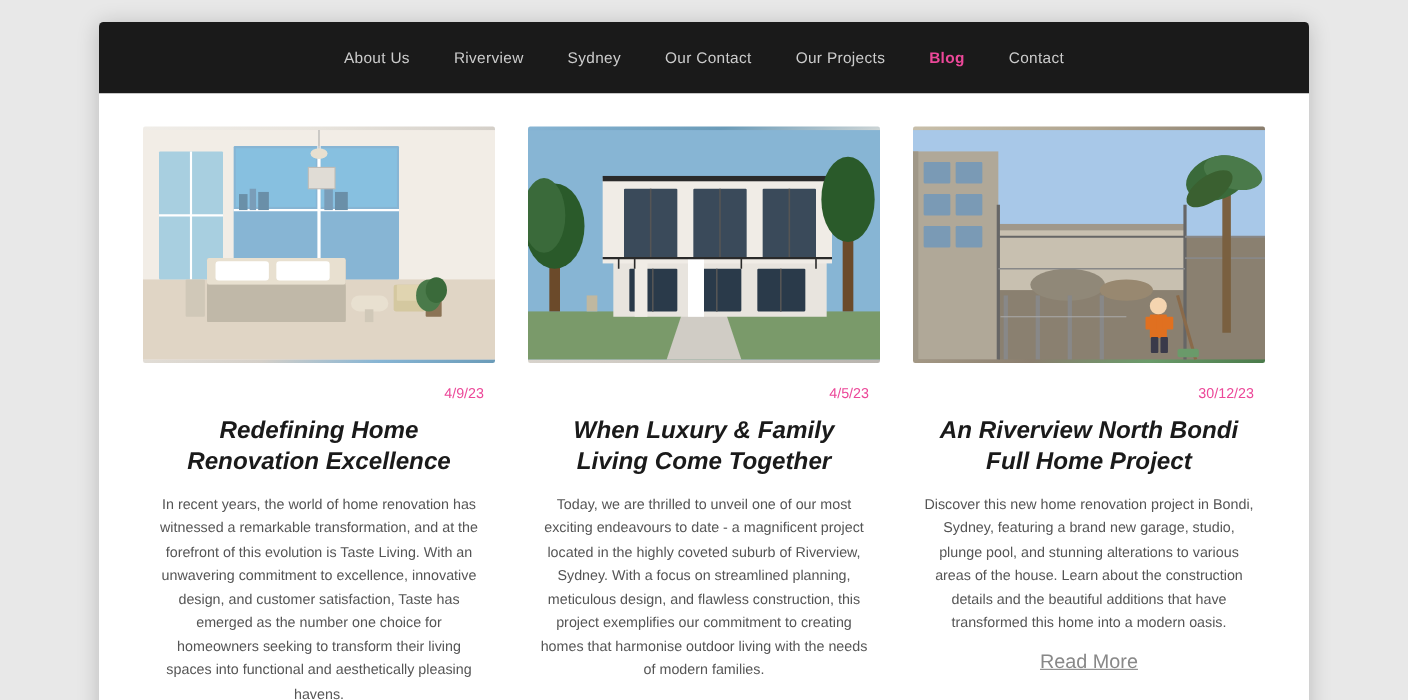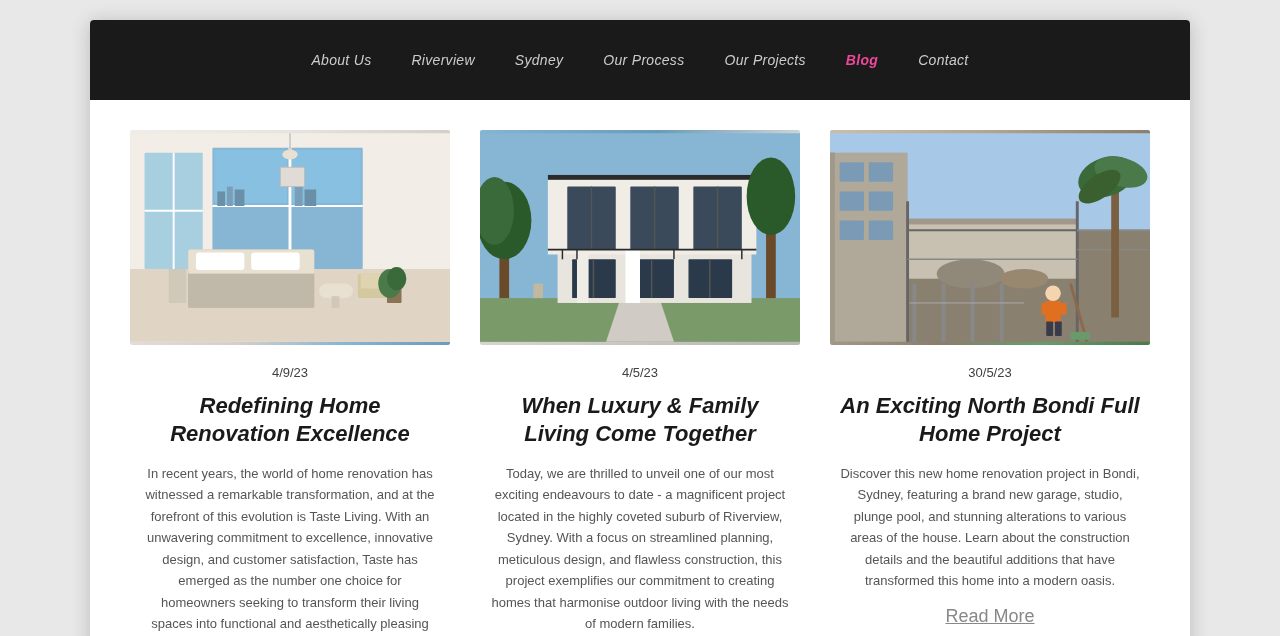--- a/index.html
+++ b/index.html
@@ -23,25 +23,24 @@
       background: #fff;
       border-radius: 4px;
       overflow: hidden;
       box-shadow: 0 2px 20px rgba(0,0,0,0.2);
     }
 
     
     .nav {
       background: #1a1a1a;
       padding: 0 40px;
-      height: 80px;
-      display: flex;
-      align-items: center;
-      justify-content: center;
-      font-style: italic;
+      height: 65px;
+      display: flex;
+      align-items: center;
+      justify-content: center;
     }
 
     .nav-list {
       display: flex;
       list-style: none;
       gap: 40px;
       align-items: center;
     }
 
     .nav-list li a {
@@ -106,22 +105,23 @@
 
     .blog-card-body {
       padding: 20px 10px 10px;
       text-align: center;
       flex: 1;
     }
 
     .blog-date {
       font-family: Arial, sans-serif;
       font-size: 13px;
-      color: #404040;
+      color: #ec4899;
       margin-bottom: 12px;
+      text-align: right;
     }
 
     .blog-title {
       font-family: Arial, sans-serif;
       font-size: 22px;
       font-weight: 900;
       color: #1a1a1a;
       line-height: 1.25;
       margin-bottom: 16px;
       font-style: italic;
@@ -162,21 +162,21 @@
       <li>
         <a href="#">About Us</a>
       </li>
       <li>
         <a href="#">Riverview</a>
       </li>
       <li>
         <a href="#">Sydney</a>
       </li>
       <li>
-        <a href="#">Our Process</a>
+        <a href="#">Our Contact</a>
       </li>
       <li>
         <a href="#">Our Projects</a>
       </li>
       <li>
         <a href="#" class="active">Blog</a>
       </li>
       <li>
         <a href="#">Contact</a>
       </li>
@@ -350,22 +350,22 @@
             <rect x="115" y="155" width="4" height="60" fill="#888"></rect>
             <rect x="145" y="155" width="4" height="60" fill="#888"></rect>
             <rect x="175" y="155" width="4" height="60" fill="#888"></rect>
             <line x1="82" y1="175" x2="200" y2="175" stroke="#aaa" stroke-width="1"></line>
 
             <line x1="248" y1="155" x2="265" y2="215" stroke="#8a6a4a" stroke-width="3"></line>
             <rect x="248" y="205" width="20" height="8" fill="#6a9a6a" rx="2"></rect>
           </svg>
         </div>
         <div class="blog-card-body">
-          <p class="blog-date">30/5/23</p>
-          <h2 class="blog-title">An Exciting North Bondi Full Home Project</h2>
+          <p class="blog-date">30/12/23</p>
+          <h2 class="blog-title">An Riverview North Bondi Full Home Project</h2>
           <p class="blog-excerpt">Discover this new home renovation project in Bondi, Sydney, featuring a brand new garage, studio, plunge pool, and stunning alterations to various areas of the house. Learn about the construction details and the beautiful additions that have transformed this home into a modern oasis.</p>
           <a href="#" class="read-more">Read More</a>
         </div>
       </article>
 
     </div>
   </main>
 </div>
 
 </body></html>

